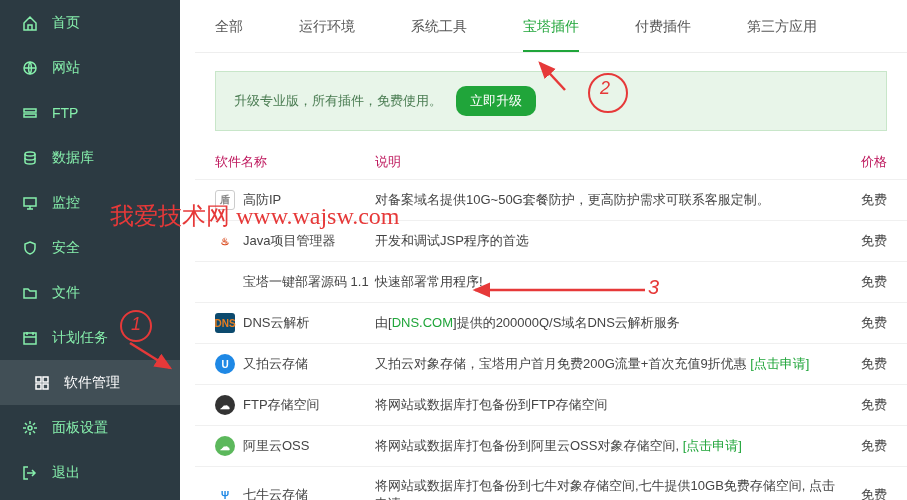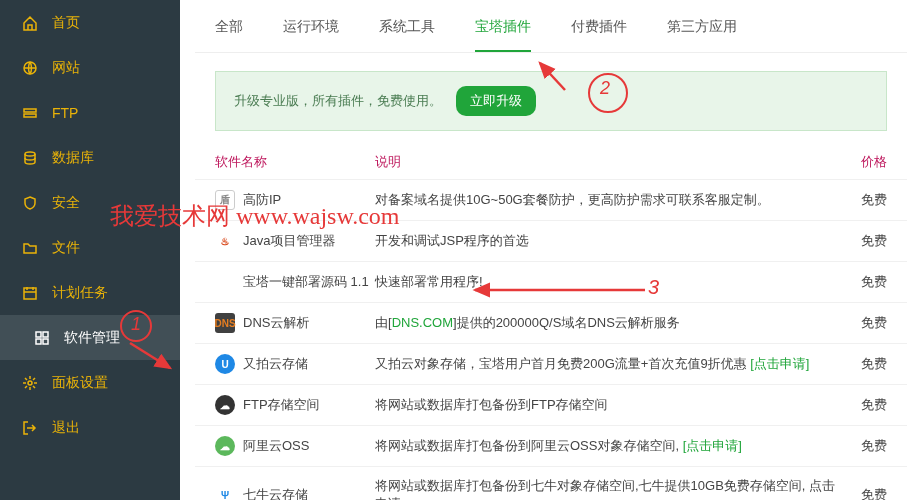--- a/index.html
+++ b/index.html
@@ -1,23 +1,23 @@
 <!DOCTYPE html>
 <html><head>
 <meta charset="utf-8">
 <style>
 * { margin: 0; padding: 0; box-sizing: border-box; }
 body { font-family: "Microsoft YaHei", Arial, sans-serif; font-size: 13px; color: #333; background: #fff; width: 907px; height: 500px; overflow: hidden; position: relative; }
 .sidebar { position: absolute; left: 0; top: 0; width: 180px; height: 500px; background: #2c3a42; }
-.sidebar-item { display: flex; align-items: center; height: 45px; padding-left: 20px; color: #eab308; cursor: pointer; font-size: 14px; }
+.sidebar-item { display: flex; align-items: center; height: 45px; padding-left: 20px; color: #86efac; cursor: pointer; font-size: 14px; }
 .sidebar-item.active { background: #414f56; color: #fff; padding-left: 32px; }
 .sidebar-item .icon { width: 20px; display: inline-flex; align-items: center; justify-content: center; margin-right: 12px; }
 .sidebar-item .icon svg { width: 16px; height: 16px; stroke: currentColor; fill: none; stroke-width: 1.5; }
 .main { position: absolute; left: 195px; top: 0; right: 0; height: 500px; background: #fff; }
-.tabs { display: flex; padding: 18px 20px 0 20px; border-bottom: 1px solid #eee; gap: 40px; }
+.tabs { display: flex; padding: 18px 20px 0 20px; border-bottom: 1px solid #eee; gap: 56px; }
 .tab { padding-bottom: 14px; color: #555; cursor: pointer; font-size: 14px; border-bottom: 2px solid transparent; }
 .tab.active { color: #20a53a; border-bottom-color: #20a53a; }
 .banner { margin: 18px 20px 0 20px; background: #e8f5e9; border: 1px solid #c8e6c9; padding: 14px 18px; display: flex; align-items: center; color: #4a7c52; font-size: 13px; }
 .banner .btn { margin-left: 14px; background: #20a53a; color: #fff; padding: 6px 14px; border-radius: 10px; cursor: pointer; font-size: 13px; }
 .table { margin: 14px 0 0 0; }
 .table-header { display: flex; padding: 8px 20px; color: #be185d; font-size: 13px; border-bottom: 1px solid #f0f0f0; }
 .col-name { width: 160px; flex-shrink: 0; }
 .col-desc { flex: 1; }
 .col-price { width: 50px; text-align: right; flex-shrink: 0; }
 .table-row { display: flex; align-items: center; padding: 10px 20px; border-bottom: 1px solid #f0f0f0; font-size: 13px; color: #444; }
@@ -70,20 +70,29 @@
           <ellipse cx="8" cy="4" rx="5" ry="2"></ellipse>
           <path d="M3 4v8c0 1 2 2 5 2s5-1 5-2V4"></path>
           <path d="M3 8c0 1 2 2 5 2s5-1 5-2"></path>
         </svg>
       </span>
       <span>数据库</span>
     </div>
     <div class="sidebar-item">
       <span class="icon">
         <svg viewBox="0 0 16 16">
+          <rect x="2" y="3" width="12" height="8"></rect>
+          <path d="M5 14h6M8 11v3"></path>
+        </svg>
+      </span>
+      <span>监控</span>
+    </div>
+    <div class="sidebar-item">
+      <span class="icon">
+        <svg viewBox="0 0 16 16">
           <path d="M8 2l5 2v4c0 3-2 5-5 6-3-1-5-3-5-6V4z"></path>
         </svg>
       </span>
       <span>安全</span>
     </div>
     <div class="sidebar-item">
       <span class="icon">
         <svg viewBox="0 0 16 16">
           <path d="M2 4h4l2 2h6v7H2z"></path>
         </svg>
@@ -168,21 +177,21 @@
         <div class="table-row">
           <div class="col-name">
             <span class="app-icon" style="background:#fff;color:#555;font-size:10px;font-weight:bold;"></span>
             <span>宝塔一键部署源码 1.1</span>
           </div>
           <div class="col-desc">快速部署常用程序!</div>
           <div class="col-price">免费</div>
         </div>
         <div class="table-row">
           <div class="col-name">
-            <span class="app-icon" style="background:#404040;color:#e67e22;font-size:10px;font-weight:bold;">DNS</span>
+            <span class="app-icon" style="background:#0c4a6e;color:#e67e22;font-size:10px;font-weight:bold;">DNS</span>
             <span>DNS云解析</span>
           </div>
           <div class="col-desc">由[<span class="link">DNS.COM</span>]提供的200000Q/S域名DNS云解析服务</div>
           <div class="col-price">免费</div>
         </div>
         <div class="table-row">
           <div class="col-name">
             <span class="app-icon" style="background:#1e88e5;color:#fff;border-radius:50%;font-size:10px;font-weight:bold;">U</span>
             <span>又拍云存储</span>
           </div>

